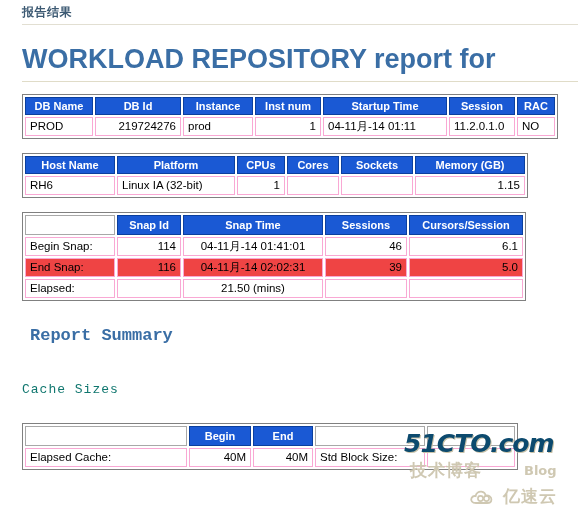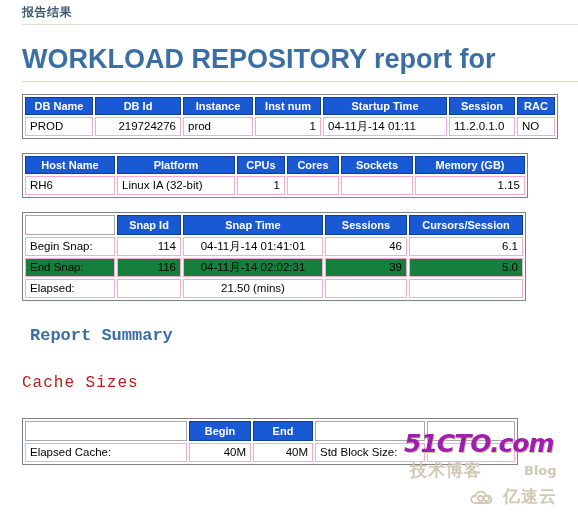--- a/index.html
+++ b/index.html
@@ -55,24 +55,25 @@
     font-family: Liberation Mono, monospace;
     font-weight: bold;
     font-size: 17px;
     color: #3a6ea5;
     padding: 0 0 0 22px;
     margin: 8px;
     line-height: 1.1;
   }
   .mono-label {
     font-family: "Liberation Mono", monospace;
-    font-size: 16px;
-    color: #b91c1c;
+    font-size: 13px;
+    color: #0f766e;
     padding: 0 0 0 22px;
     letter-spacing: 1px;
+    margin-top: 8px;
   }
 
   
   .awr-wrap {
     padding-left: 22px;
     border-radius: 15px;
   }
   table.awr {
     border-collapse: separate;
     border-spacing: 2px;
@@ -100,21 +101,21 @@
     white-space: nowrap;
     line-height: 15px;
     overflow: hidden;
   }
   table.awr td.blank-head {
     border: 1px solid #a8a8a8;
     background: #ffffff;
     height: 16px;
   }
   table.awr tr.alt td {
-    background: #15803d;
+    background: #ef4444;
   }
   .ta-r { text-align: right; }
   .ta-c { text-align: center; }
   .ta-l { text-align: left; }
 
   
   .gap-12 { height: 12px; }
   .gap-14 { height: 14px; }
   .gap-18 { height: 18px; }
   .gap-20 { height: 20px; }
@@ -131,21 +132,21 @@
     user-select: none;
   }
   .wm-main {
     position: absolute;
     left: 8px;
     top: 2px;
     font-family: "DejaVu Sans", sans-serif;
     font-weight: bold;
     font-style: italic;
     font-size: 25px;
-    color: #a21caf;
+    color: #0c4a6e;
     letter-spacing: -1px;
     text-shadow: 1px 1px 0 #c9c2a8;
   }
   .wm-cn {
     position: absolute;
     left: 14px;
     top: 32px;
     font-family: "DejaVu Sans", sans-serif;
     font-weight: bold;
     font-size: 17px;

